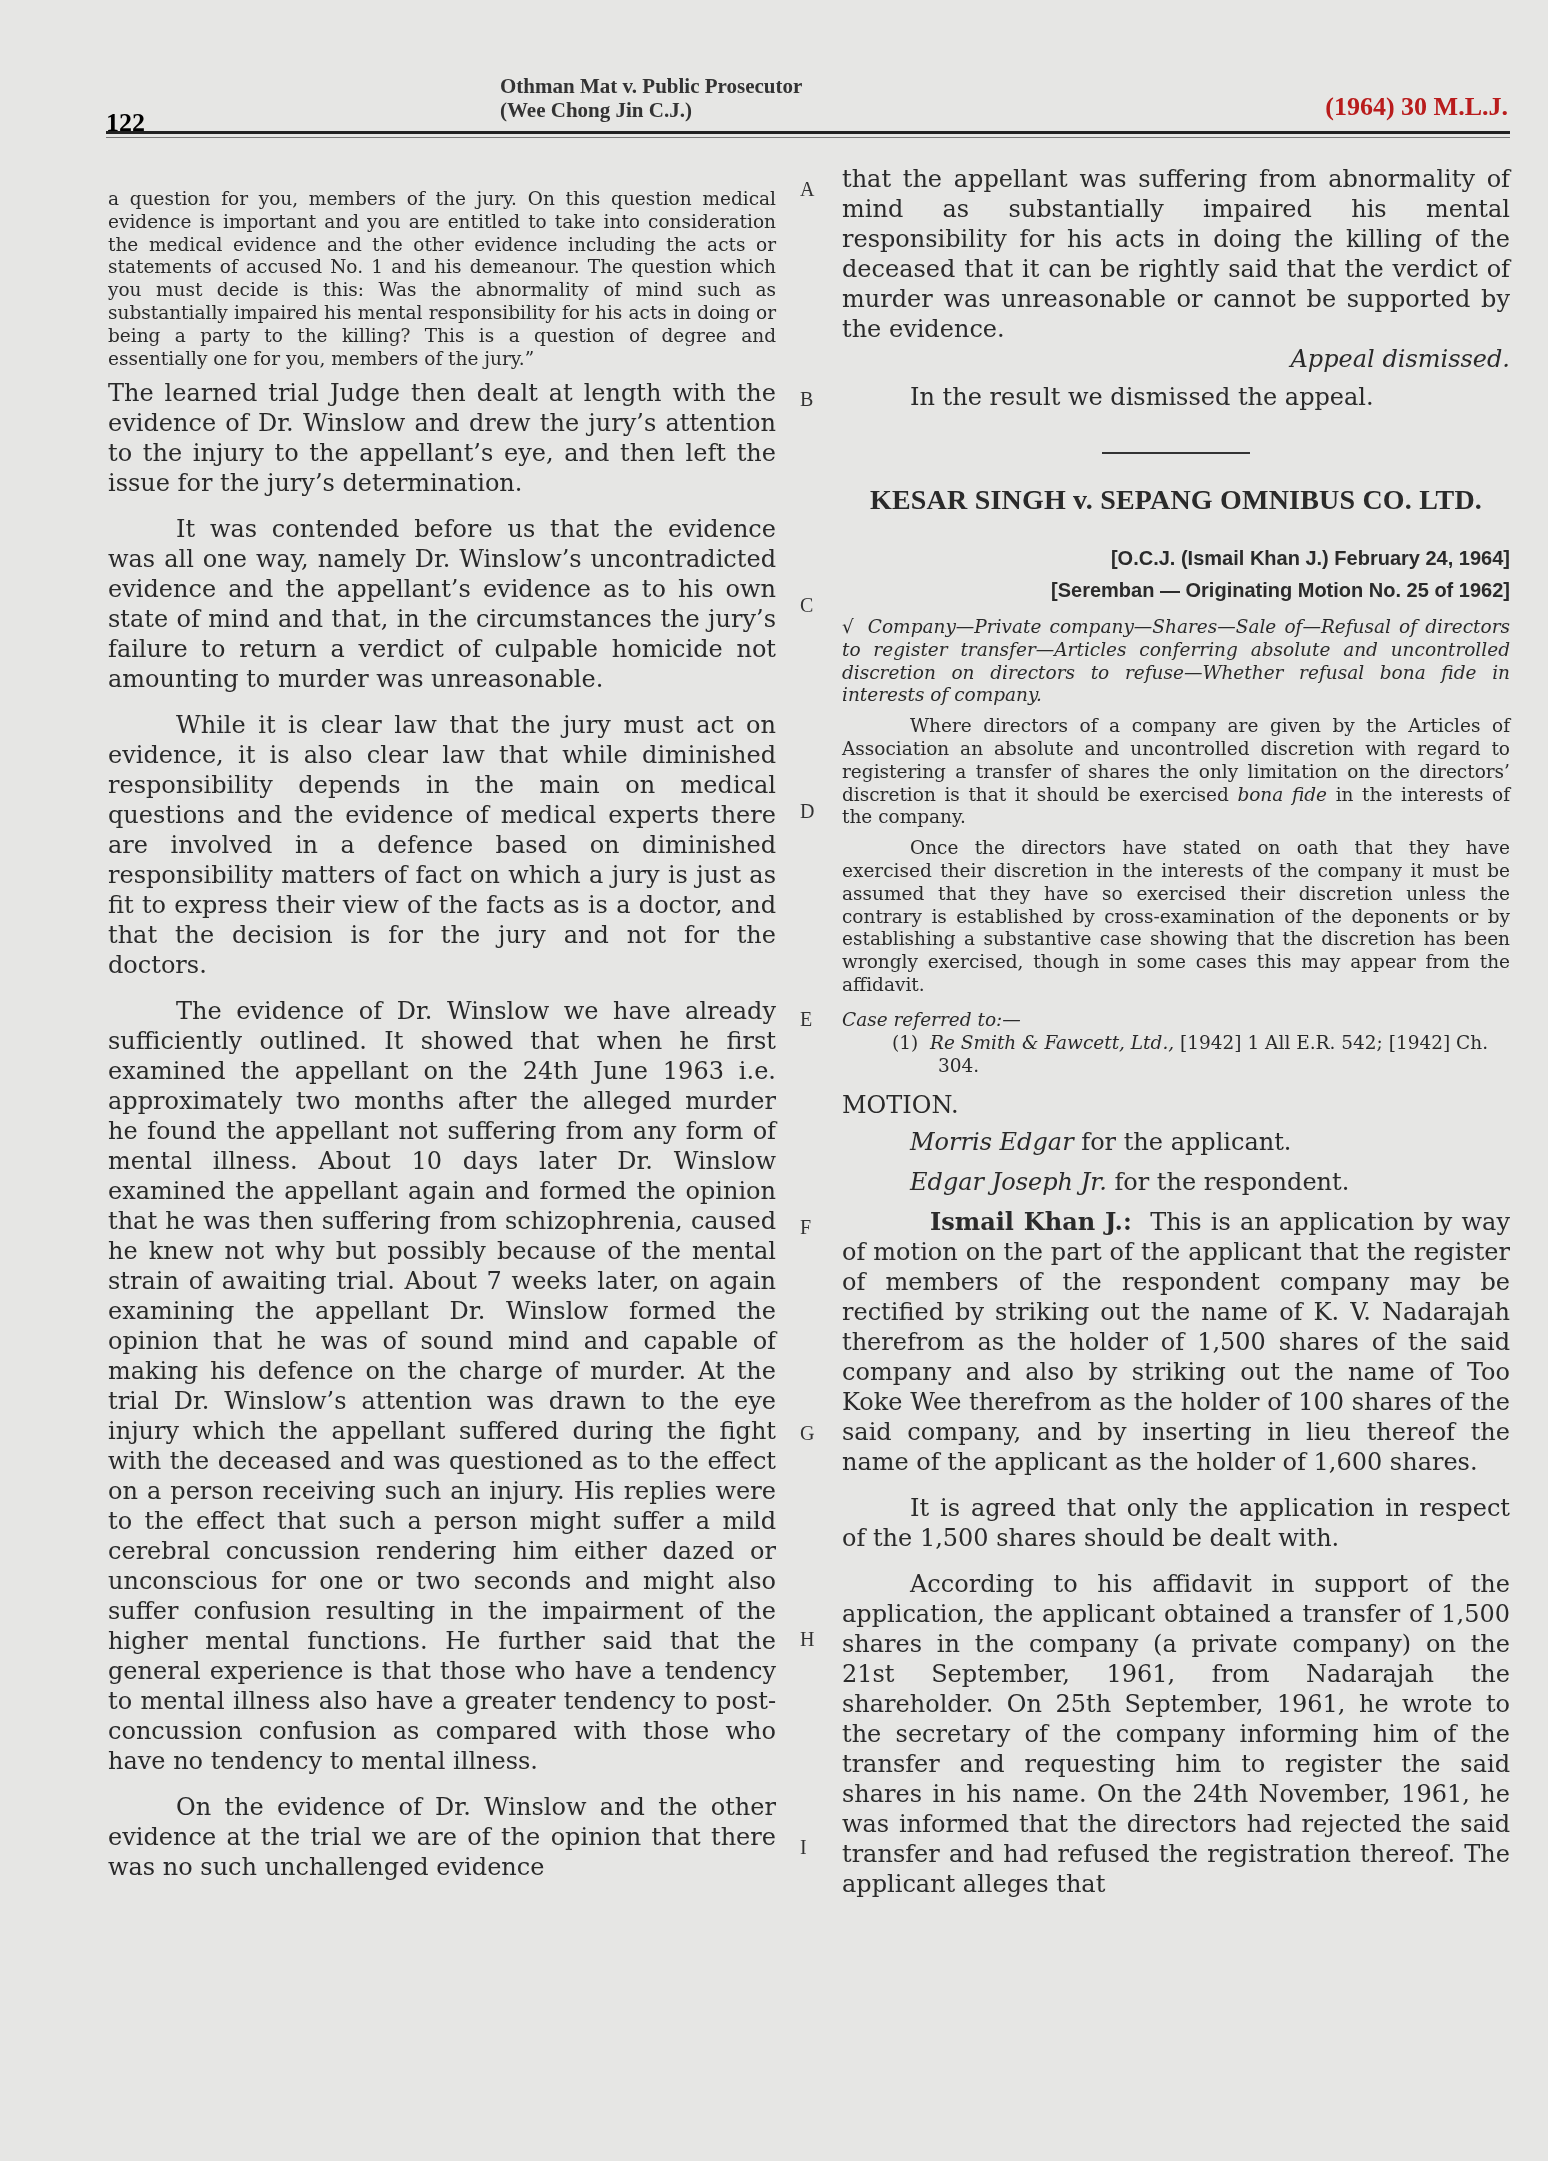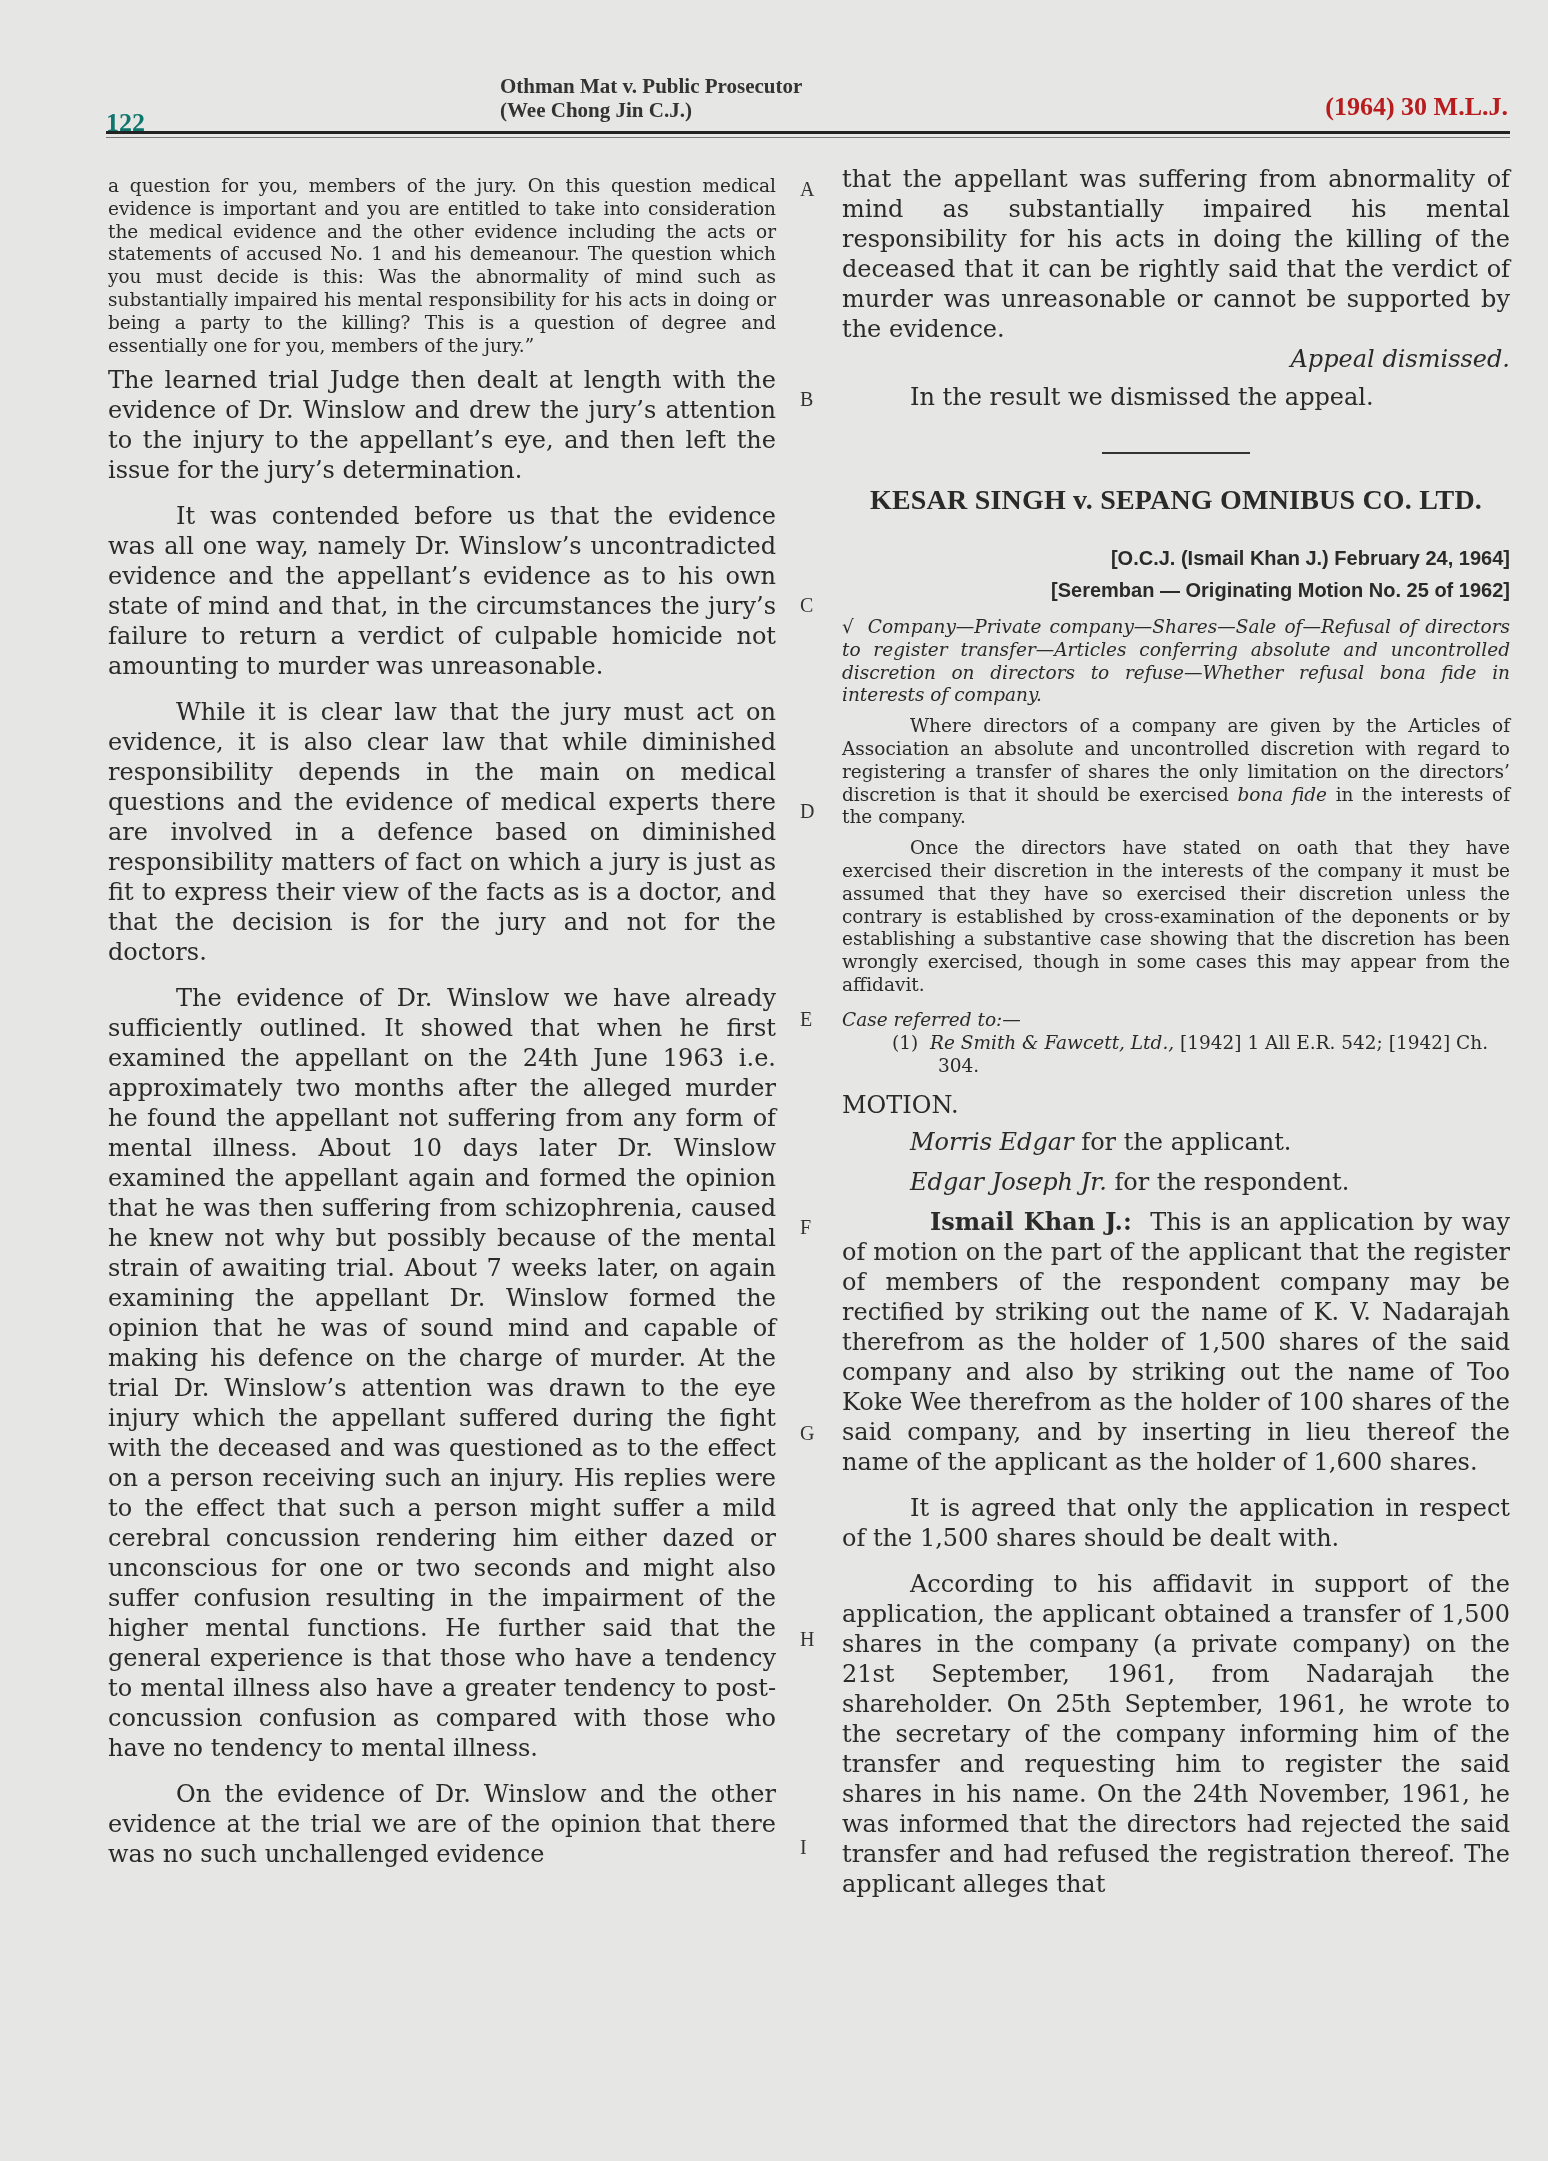--- a/index.html
+++ b/index.html
@@ -8,28 +8,28 @@
     height: 2161px;
     background: #e6e6e4;
     color: #2a2a2a;
     font-family: "DejaVu Serif", "Liberation Serif", serif;
     position: relative;
     overflow: hidden;
   }
   .page { position: absolute; left: 0; top: 0; width: 1548px; height: 2161px; }
 
   
-  .hdr-page { position: absolute; left: 106px; top: 108px; font-size: 26px; font-family: "Liberation Serif", serif; font-weight: bold; color: #0f766e; }
+  .hdr-page { position: absolute; left: 106px; top: 108px; font-size: 26px; font-family: "Liberation Serif", serif; font-weight: bold; color: #000000; }
   .hdr-title { position: absolute; left: 500px; width: 540px; top: 74px; text-align: left; font-family: "Liberation Serif", serif; font-weight: bold; font-size: 21px; line-height: 24px; color: #333; }
   .hdr-cite { position: absolute; right: 40px; top: 92px; font-family: "Liberation Serif", serif; font-weight: bold; font-size: 26px; color: #b91c1c; }
   .rule-thick { position: absolute; left: 106px; right: 38px; top: 131px; height: 3px; background: #222; }
   .rule-thin { position: absolute; left: 106px; right: 38px; top: 137px; height: 1px; background: #777; }
 
   
-  .col-left { position: absolute; left: 108px; top: 175px; width: 668px; }
+  .col-left { position: absolute; left: 108px; top: 188px; width: 668px; }
   .col-right { position: absolute; left: 842px; top: 164px; width: 668px; }
   .margin-letters { position: absolute; left: 800px; top: 0; width: 30px; }
   .ml { position: absolute; font-family: "Liberation Serif", serif; font-size: 20px; color: #333; }
 
   .small { font-size: 18.5px; line-height: 22.8px; text-align: justify; }
   .large { font-size: 24px; line-height: 30px; text-align: justify; }
   p { margin: 0; }
   .indent { text-indent: 68px; }
   .gap { margin-top: 16px; }
   .gap-s { margin-top: 8px; }

